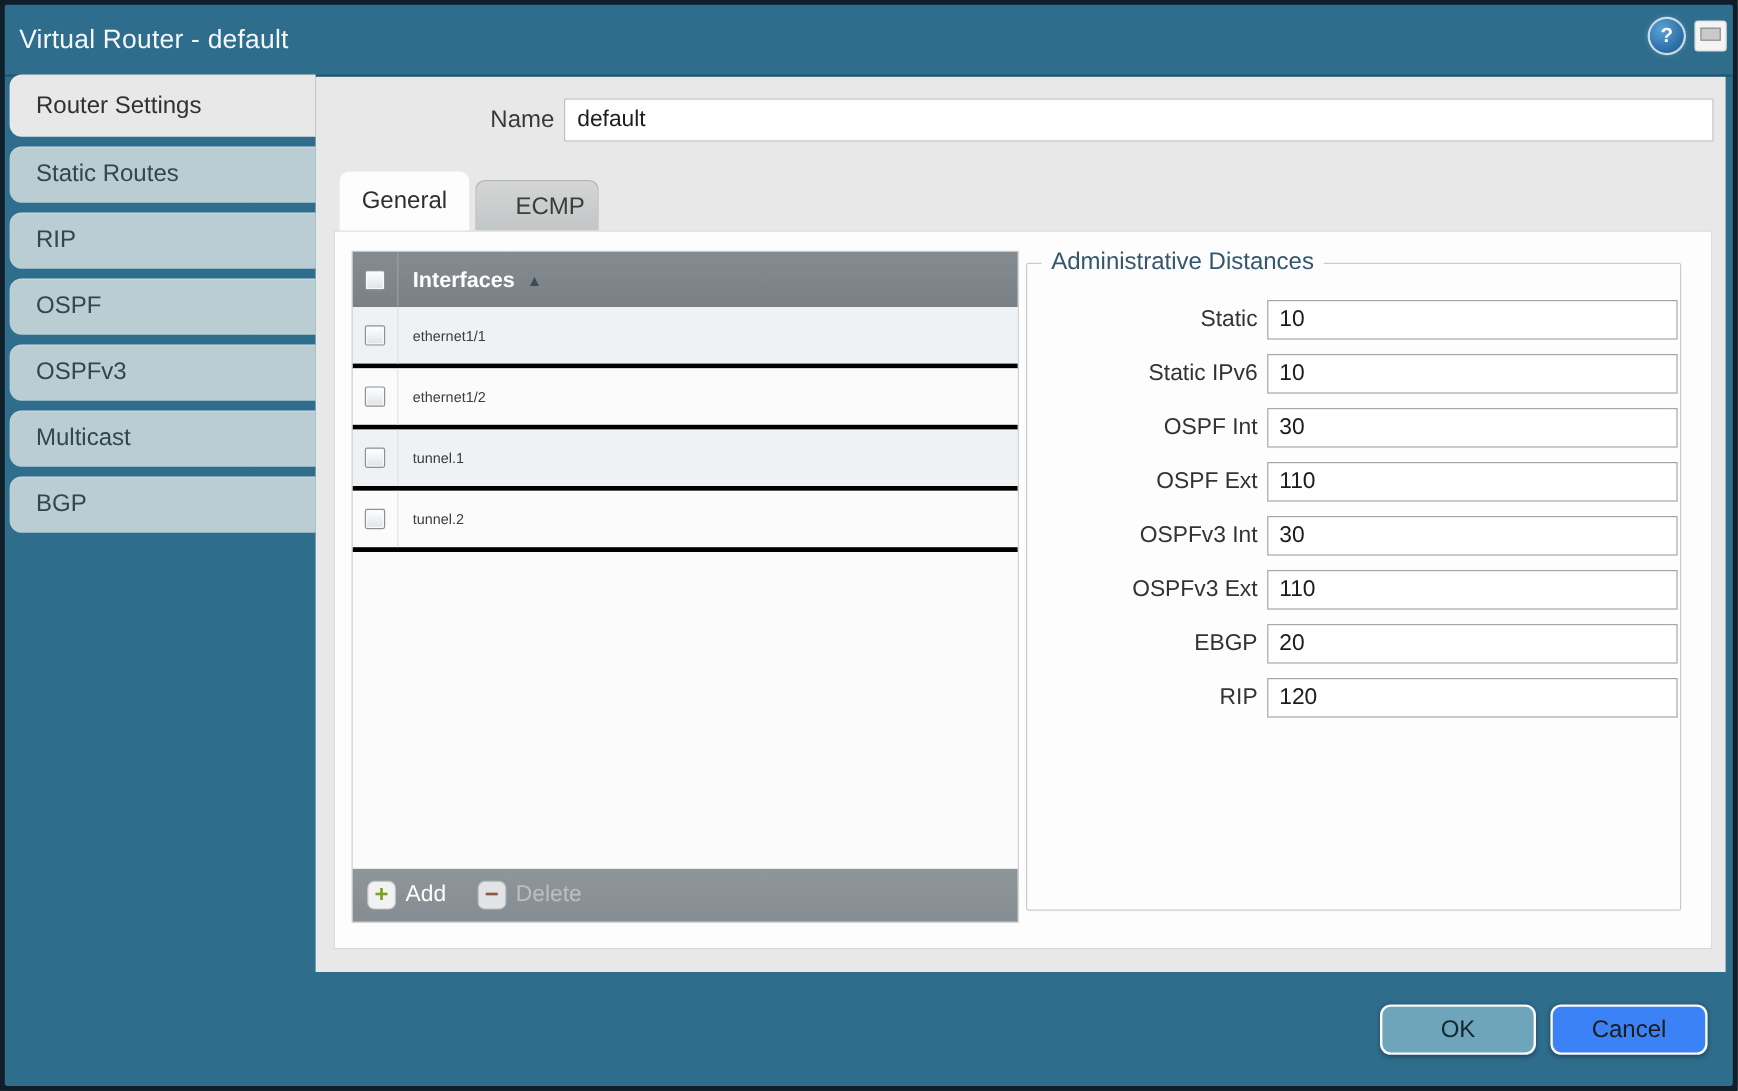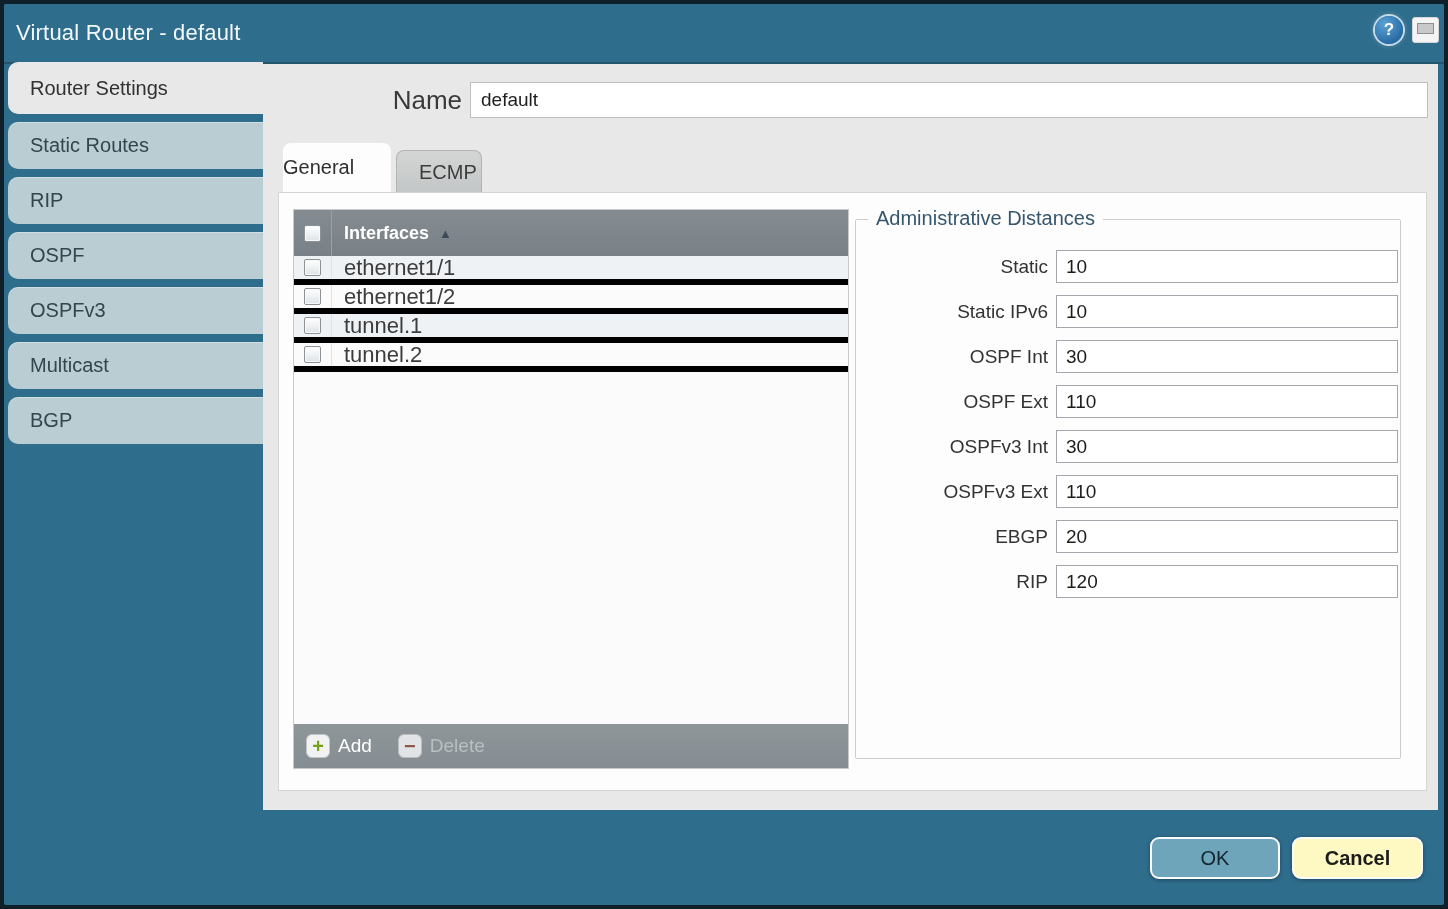--- a/index.html
+++ b/index.html
@@ -56,37 +56,37 @@
   
   .content{
     position:absolute; left:259px; top:60px; width:1175px; height:746px;
     background:#e8e8e8;
   }
   .name-row{
     position:absolute; left:0; top:18px; right:10px; height:36px;
     display:flex; align-items:center;
   }
   .name-row .lbl{
-    width:199px; text-align:right; font-size:26px; color:#3a3a3a; padding-right:0;
+    width:199px; text-align:right; font-size:20px; color:#3a3a3a; padding-right:0;
   }
   .name-row input{
     flex:1; height:36px; margin-left:8px; border:1px solid #bfbfbf;
     background:#fff; font-size:19px; color:#1e1e1e; padding:0 10px;
     font-family:"Liberation Sans", sans-serif;
   }
 
   
   .tabstrip{ position:absolute; left:0; top:79px; height:49px; }
   .tab{
-    position:absolute; top:0; cursor:pointer; 
+    position:absolute; top:0; cursor:pointer; text-align:center;
     font-size:20px; color:#2f2f2f; border-radius:8px 8px 0 0;
   }
   .tab.general{ left:20px; width:108px; height:49px; line-height:49px; background:#fdfdfd; z-index:3; }
   .tab.ecmp{
-    left:133px; width:86px; height:42px; line-height:42px; top:7px;
+    left:133px; width:103px; height:42px; line-height:42px; top:7px;
     background:linear-gradient(#d4d6d6,#c3c6c6);
     border:1px solid #b2b5b5; border-bottom:none; color:#3c3c3c; z-index:2;padding-left:22px;
   }
 
   
   .panel{
     position:absolute; left:15px; top:128px; width:1149px; height:599px;
     background:#fdfdfd; border:1px solid #d6d6d6; z-index:1;
   }
 
@@ -106,22 +106,22 @@
     align-self:stretch; border-right:1px solid #9aa0a5;
   }
   .checkbox{
     width:17px; height:17px; border:1px solid #8d9296; border-radius:2px;
     background:linear-gradient(#ffffff,#dfe3e6); cursor:pointer;
     box-shadow:inset 0 0 0 1px #f7f9fa;
   }
   .iface-header .label{ margin-left:12px;font-weight:bold; }
   .sort-icon{ color:#3d4a57; font-size:13px; margin-left:10px; cursor:pointer; }
   .iface-row{
-    height:29px; display:flex; align-items:center; flex:0 0 auto;
-    font-size:22px; color:#3c3c3c; border-bottom:6px solid #000000;
+    height:51px; display:flex; align-items:center; flex:0 0 auto;
+    font-size:12px; color:#3c3c3c; border-bottom:4px solid #000000;
     background:#fbfbfb; cursor:pointer;
   }
   .iface-row:nth-child(even){ background:#eff2f5; }
   .iface-row .col-check{ border-right:1px solid #e0e3e5; }
   .iface-row .name{ margin-left:12px; }
   .iface-filler{ flex:1 1 auto; background:#fbfbfb; }
   .iface-footer{
     height:44px; flex:0 0 auto; background:linear-gradient(#8f969a,#868d92);
     display:flex; align-items:center; padding-left:12px;
   }
@@ -157,21 +157,21 @@
     font-family:"Liberation Sans", sans-serif;
   }
 
   
   .btn{
     position:absolute; top:833px; height:42px; border:2px solid #fbfbfb;
     border-radius:9px; font-size:20px; text-align:center; line-height:38px;
     cursor:pointer; box-shadow:0 1px 4px rgba(0,0,0,0.35);
   }
   .btn.ok{ left:1146px; width:130px; background:#6fa5ba; color:#122730; }
-  .btn.cancel{ left:1288px; width:131px; background:#fef9c3; color:#1c1c1c;font-weight:bold; }
+  .btn.cancel{ left:1288px; width:131px; background:#3b82f6; color:#1c1c1c; }
 </style>
 </head>
 <body>
 
 <div class="dialog">
 
   <div class="titlebar">
     <div class="title">Virtual Router - default</div>
     <div class="help-icon">?</div>
     <div class="window-icon">

